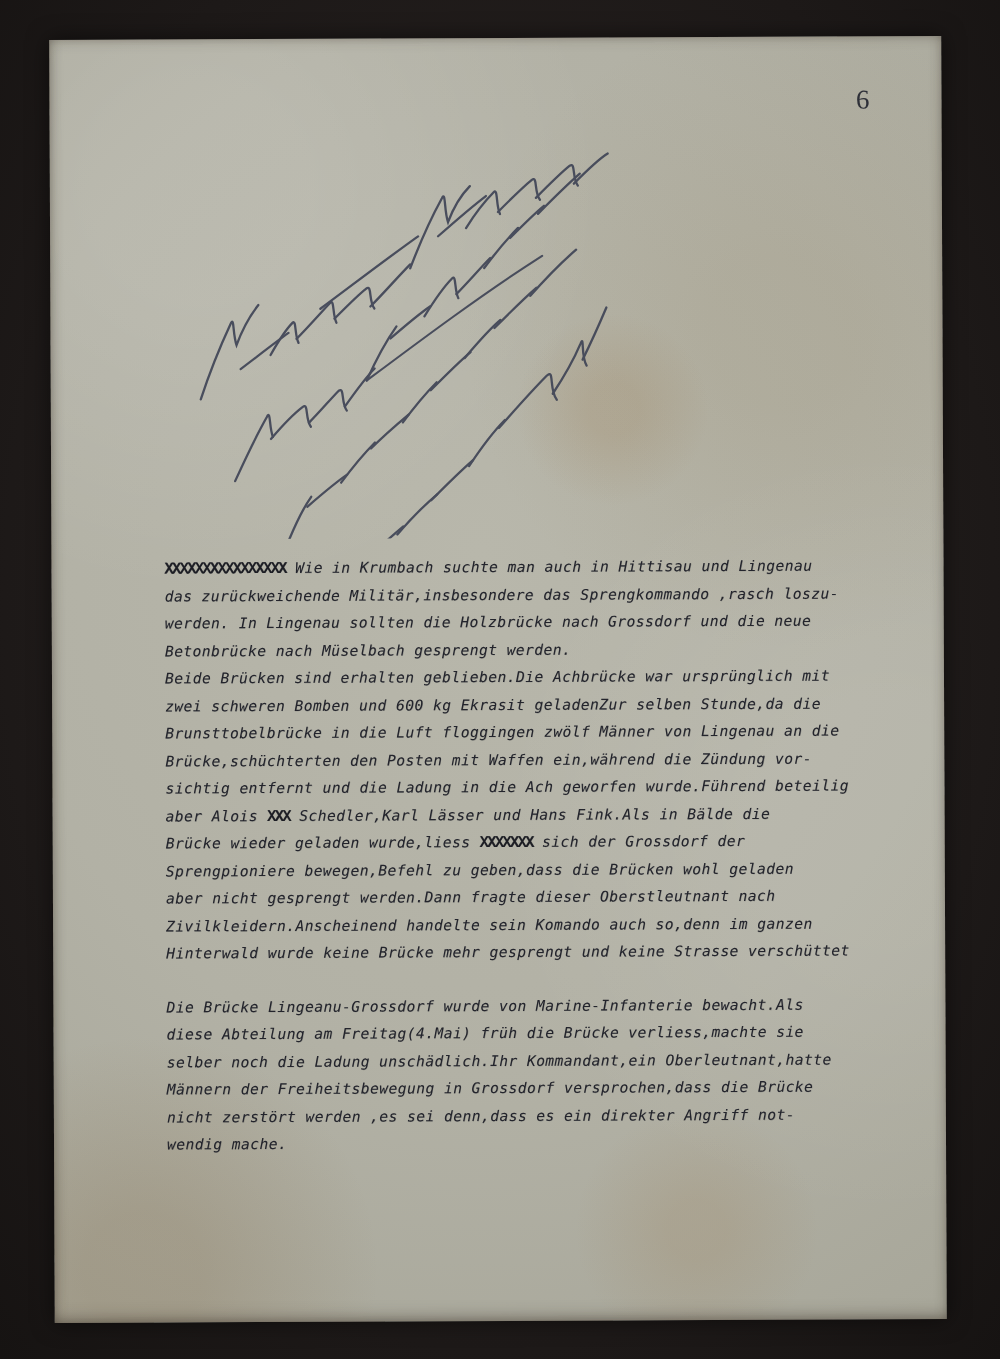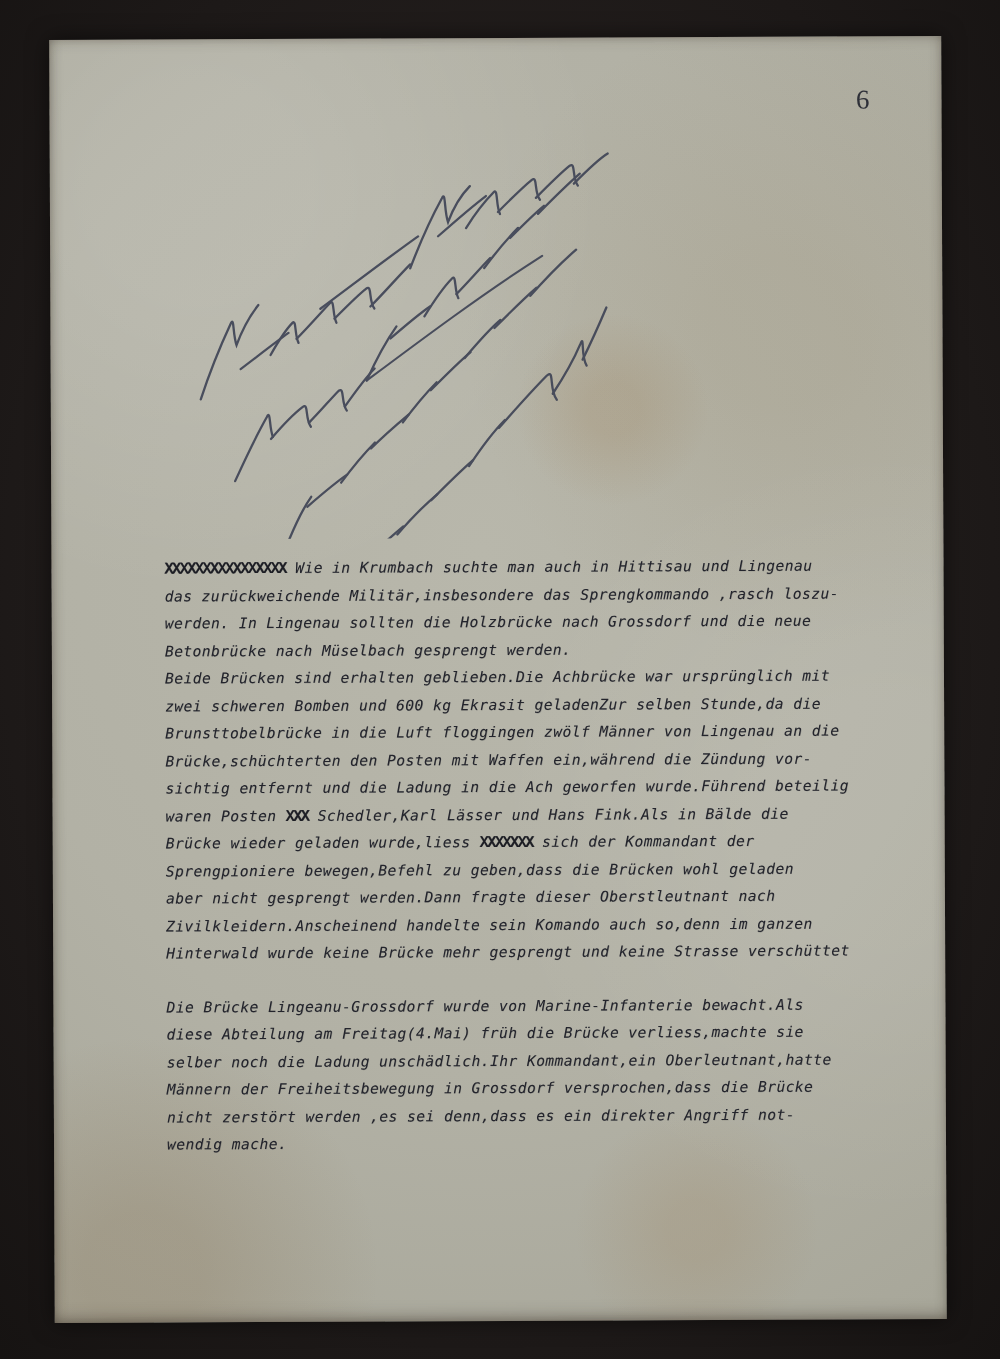--- a/index.html
+++ b/index.html
@@ -179,22 +179,22 @@
     <div>
       <p><span class="strikeblock">XXXXXXXXXXXXXXXX</span><span> Wie in Krumbach suchte man auch in Hittisau und Lingenau</span></p>
       <p>das zurückweichende Militär,insbesondere das Sprengkommando ,rasch loszu-</p>
       <p>werden. In Lingenau sollten die Holzbrücke nach Grossdorf und die neue</p>
       <p>Betonbrücke nach Müselbach gesprengt werden.</p>
       <p>Beide Brücken sind erhalten geblieben.Die Achbrücke war ursprünglich mit</p>
       <p>zwei schweren Bomben und 600 kg Ekrasit geladenZur selben Stunde,da die</p>
       <p>Brunsttobelbrücke in die Luft floggingen zwölf Männer von Lingenau an die</p>
       <p>Brücke,schüchterten den Posten mit Waffen ein,während die Zündung vor-</p>
       <p>sichtig entfernt und die Ladung in die Ach geworfen wurde.Führend beteilig</p>
-      <p><span>waren Posten </span><span class="strikeblock">XXX</span><span> Schedler,Karl Lässer und Hans Fink.Als in Bälde die</span></p>
-      <p><span>Brücke wieder geladen wurde,liess </span><span class="strikeblock">XXXXXXX</span><span>  sich der Kommandant der</span></p>
+      <p><span>aber Alois </span><span class="strikeblock">XXX</span><span> Schedler,Karl Lässer und Hans Fink.Als in Bälde die</span></p>
+      <p><span>Brücke wieder geladen wurde,liess </span><span class="strikeblock">XXXXXXX</span><span>  sich der Grossdorf der</span></p>
       <p>Sprengpioniere bewegen,Befehl zu geben,dass die Brücken wohl geladen</p>
       <p>aber nicht gesprengt werden.Dann fragte dieser Oberstleutnant nach</p>
       <p>Zivilkleidern.Anscheinend handelte sein Komando auch so,denn im ganzen</p>
       <p>Hinterwald wurde keine Brücke mehr gesprengt und keine Strasse verschüttet</p>
     </div>
 
     <div class="para-gap"></div>
 
     <div>
       <p>Die Brücke Lingeanu-Grossdorf wurde von Marine-Infanterie bewacht.Als</p>

